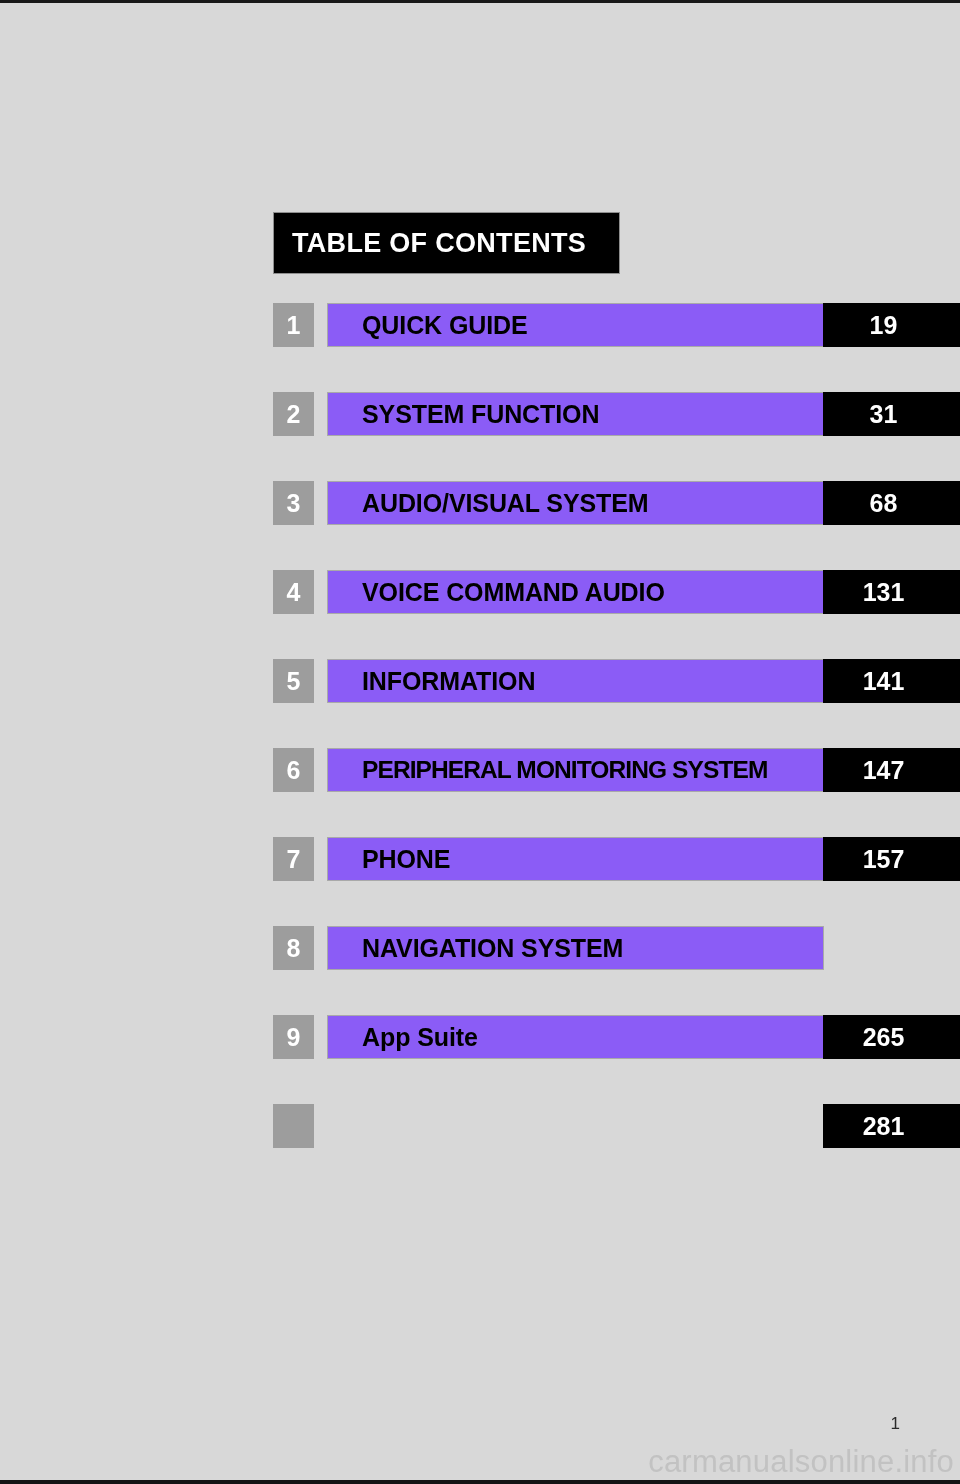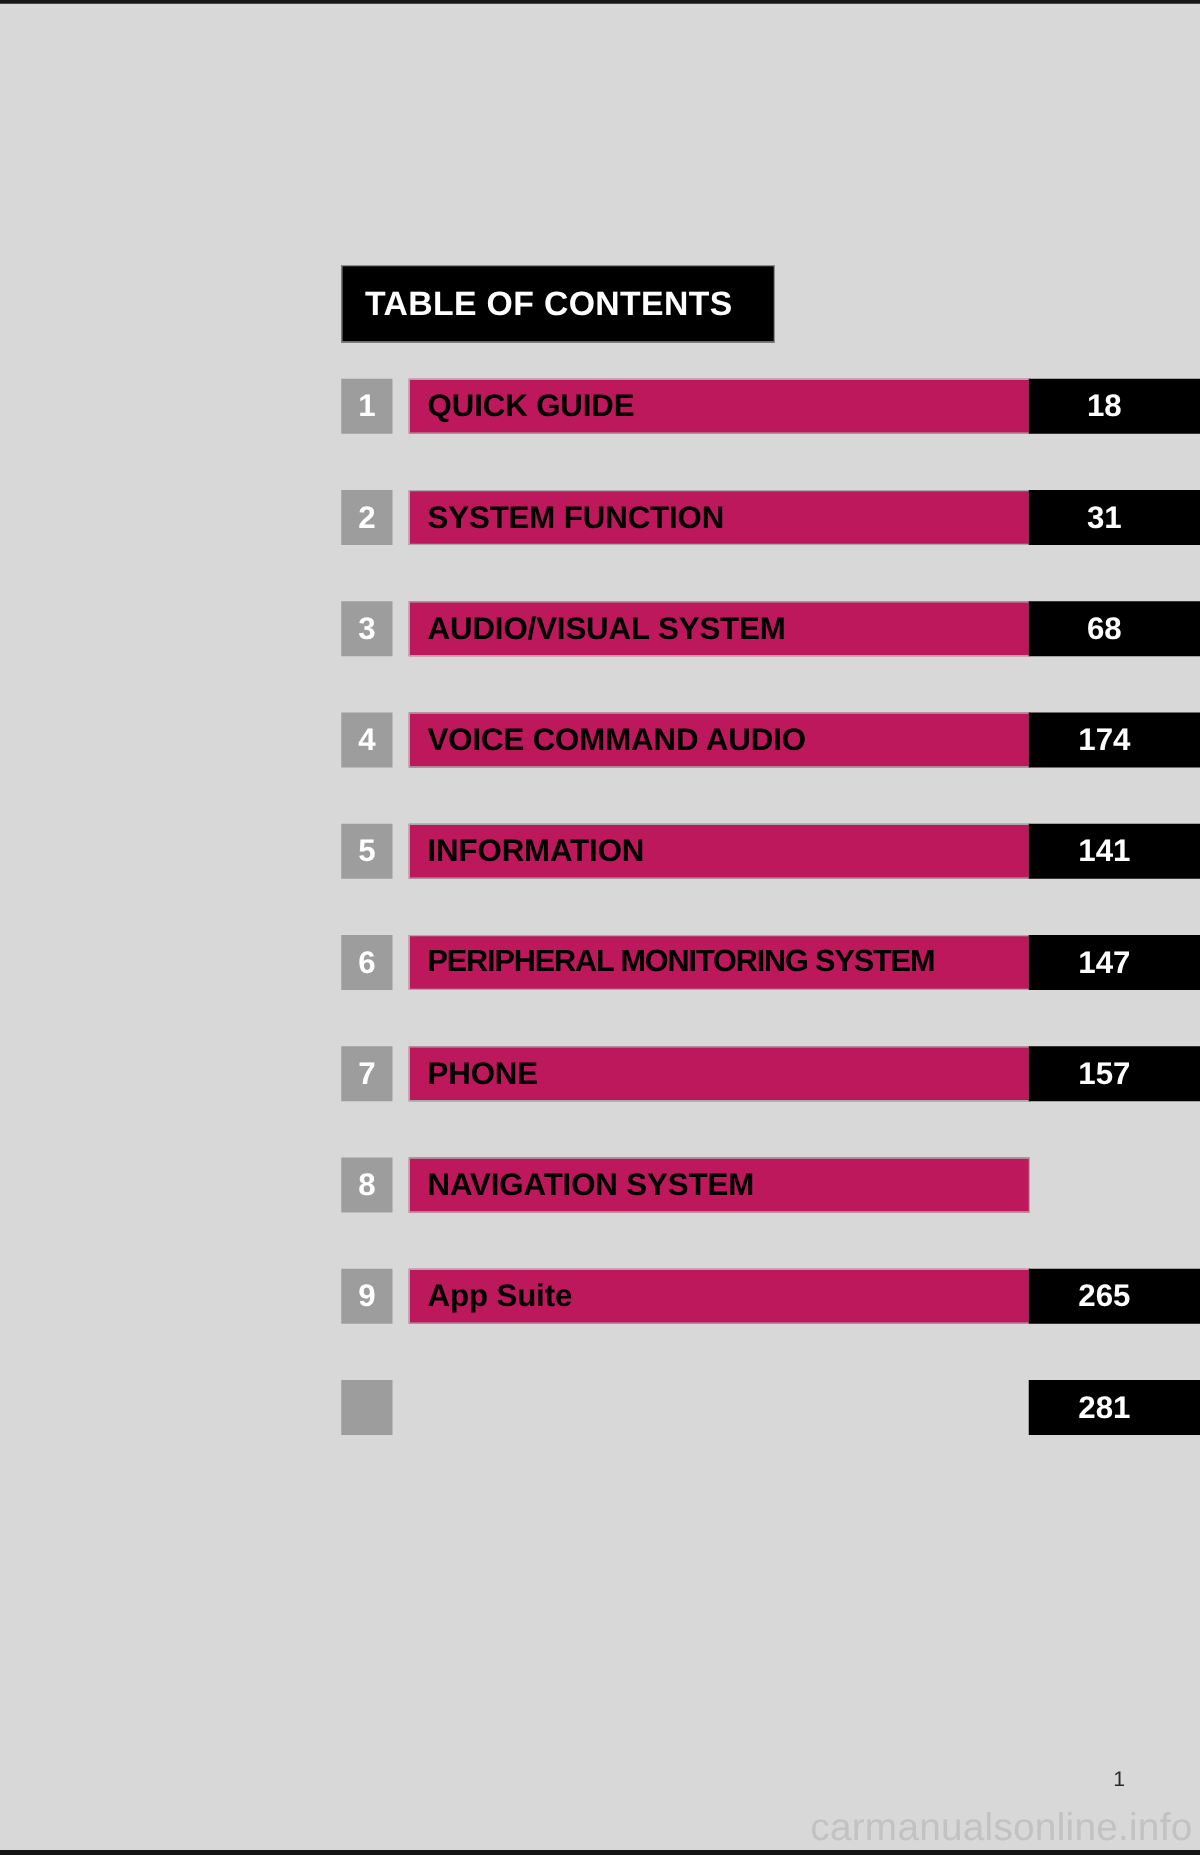--- a/index.html
+++ b/index.html
@@ -80,25 +80,26 @@
     font-size: 25px;
     font-weight: bold;
     line-height: 1;
   }
   .row-title {
     position: absolute;
     left: 327px;
     top: 0;
     width: 497px;
     height: 44px;
-    background: #be185d;
+    background: #8b5cf6;
     border: 1px solid #a9a9a9;
     box-sizing: border-box;
     display: flex;
     align-items: center;
+    padding-left: 20px;
   }
   .row-title-label {
     color: #000000;
     font-size: 25px;
     font-weight: bold;
     padding-left: 14px;
     white-space: nowrap;
     letter-spacing: -0.1px;
   }
   .row-page {
@@ -157,21 +158,21 @@
 <div class="toc-list">
 
   <div class="toc-row">
     <div class="row-num">
       <span class="row-num-label">1</span>
     </div>
     <div class="row-title">
       <span class="row-title-label">QUICK GUIDE</span>
     </div>
     <div class="row-page">
-      <span class="row-page-label">18</span>
+      <span class="row-page-label">19</span>
     </div>
   </div>
 
   <div class="toc-row">
     <div class="row-num">
       <span class="row-num-label">2</span>
     </div>
     <div class="row-title">
       <span class="row-title-label">SYSTEM FUNCTION</span>
     </div>
@@ -193,21 +194,21 @@
   </div>
 
   <div class="toc-row">
     <div class="row-num">
       <span class="row-num-label">4</span>
     </div>
     <div class="row-title">
       <span class="row-title-label">VOICE COMMAND AUDIO</span>
     </div>
     <div class="row-page">
-      <span class="row-page-label">174</span>
+      <span class="row-page-label">131</span>
     </div>
   </div>
 
   <div class="toc-row">
     <div class="row-num">
       <span class="row-num-label">5</span>
     </div>
     <div class="row-title">
       <span class="row-title-label">INFORMATION</span>
     </div>

